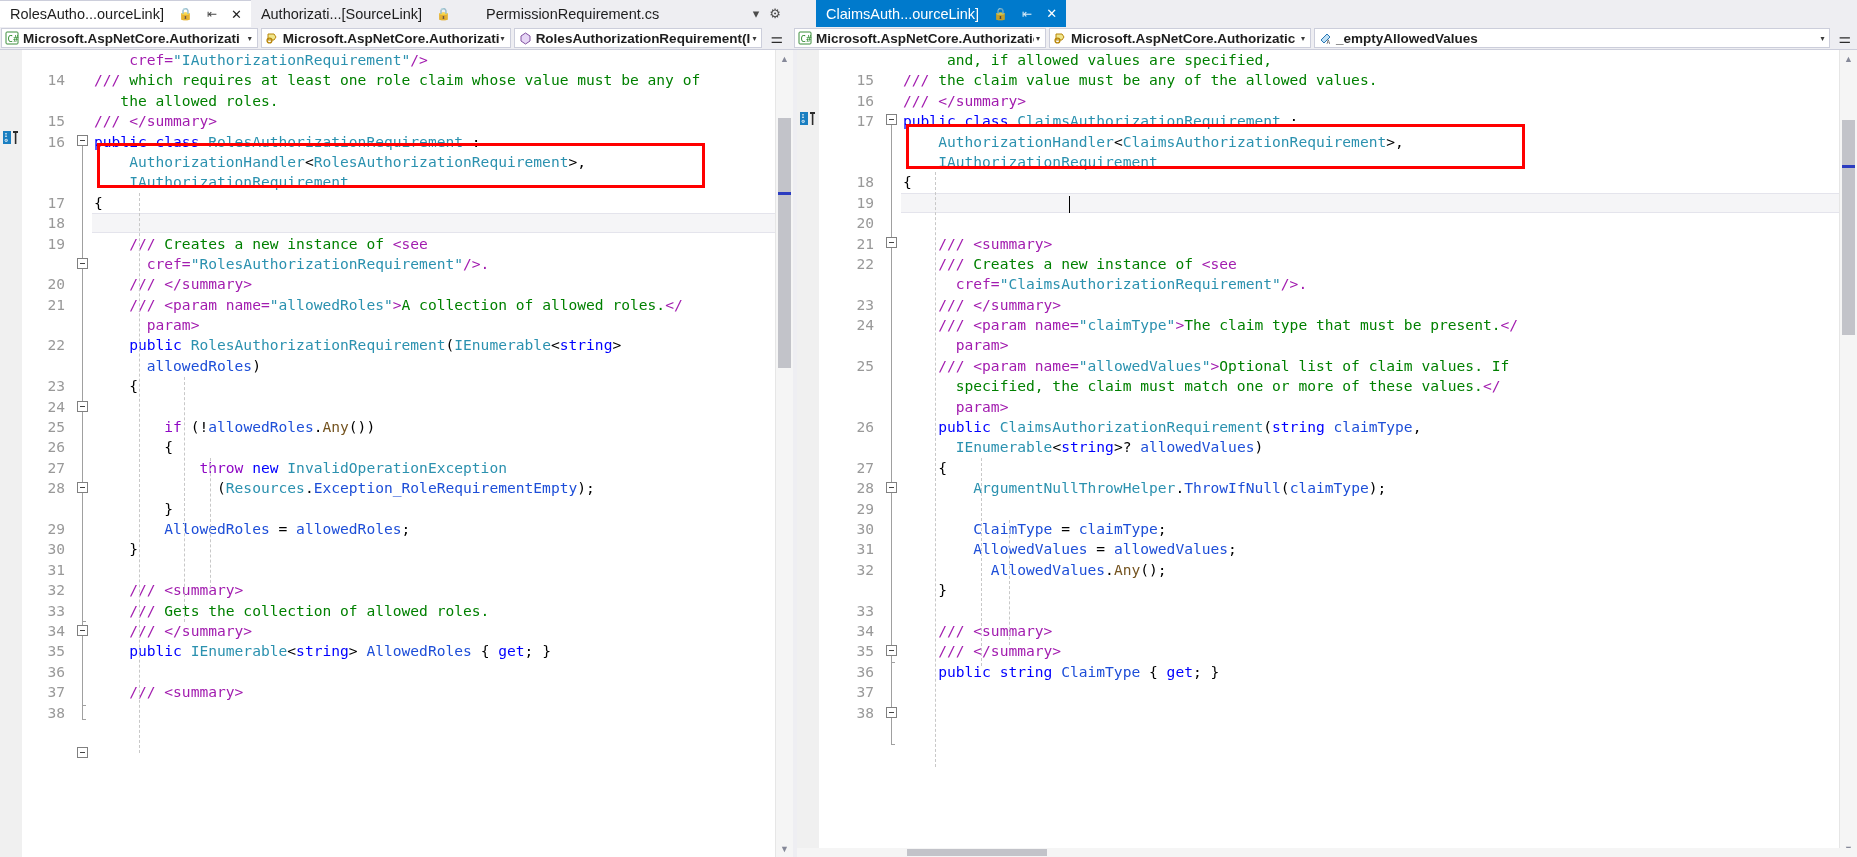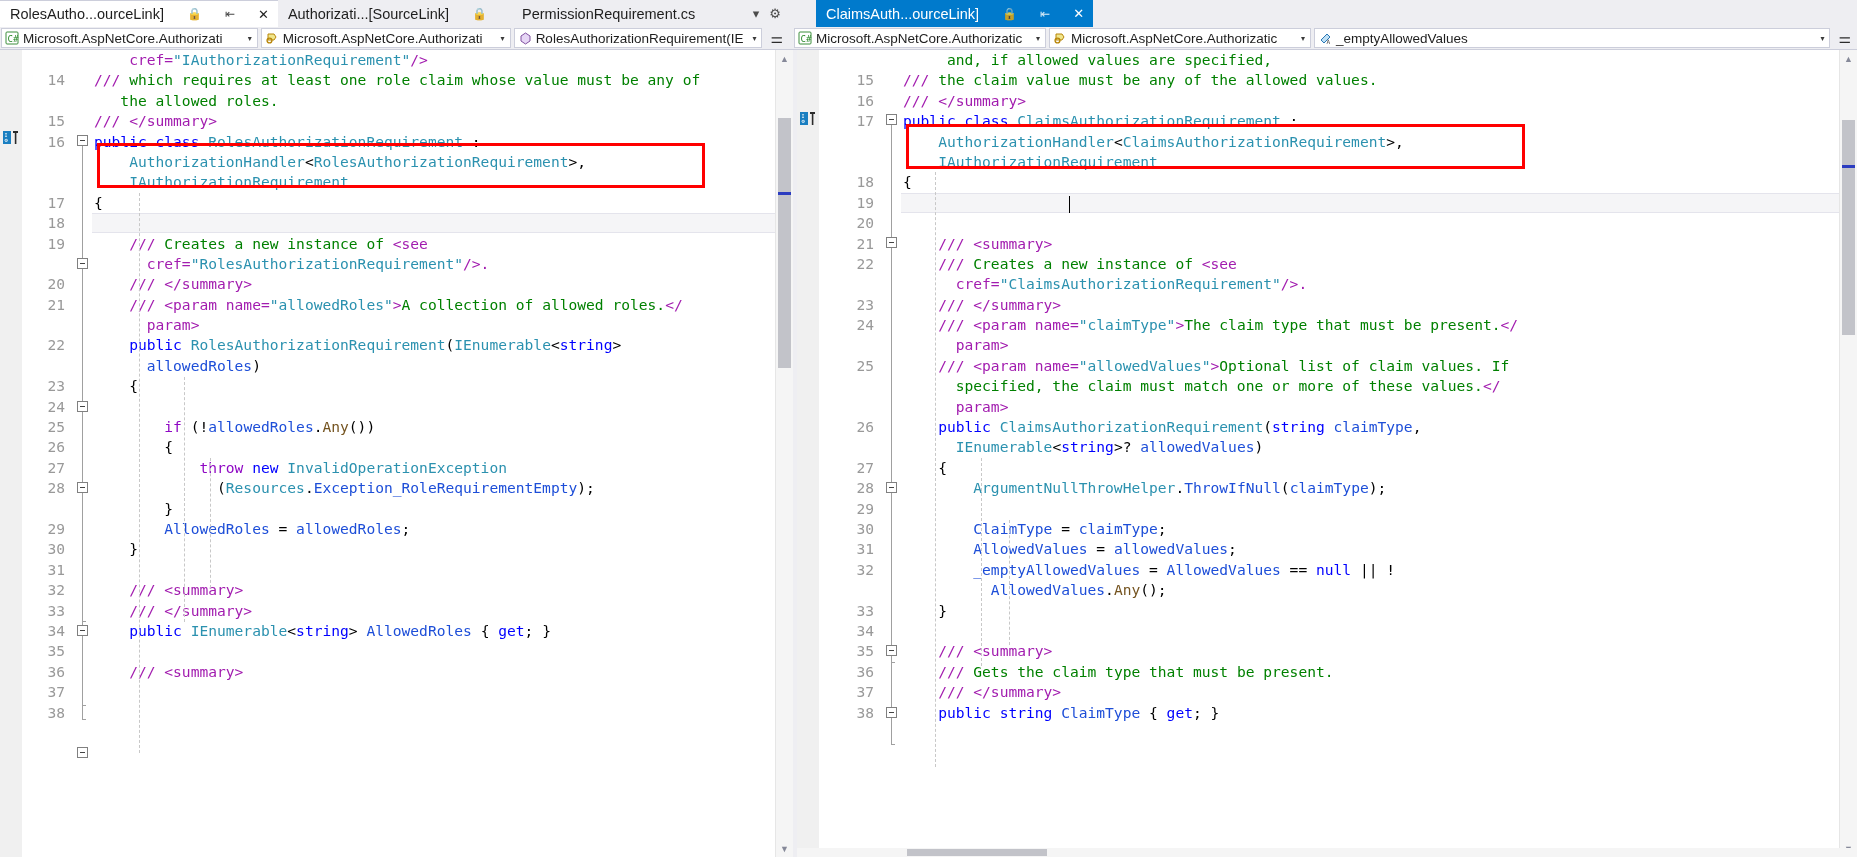--- a/index.html
+++ b/index.html
@@ -7,42 +7,42 @@
     width:1857px;height:857px;overflow:hidden;
     background:#ffffff;
     font-family:"Liberation Sans",sans-serif;
     font-size:13px;color:#1e1e1e;
   }
   .app{position:relative;width:1857px;height:857px;display:flex;flex-direction:column;}
 
   
   .tabstrip{height:27px;background:#eeeef2;display:flex;align-items:stretch;flex:0 0 auto;}
   .pane-tabs{display:flex;align-items:stretch;}
-  .tab{display:flex;align-items:center;gap:23px;padding:0 9px 0 10px;font-size:14.5px;
+  .tab{display:flex;align-items:center;gap:14px;padding:0 9px 0 10px;font-size:14.5px;
        font-family:"Liberation Sans",sans-serif;white-space:nowrap;cursor:default;}
   .tab.active-left{background:#ffffff;color:#1e1e1e;border-top:1px solid #cccedb;}
   .tab.inactive{background:#eeeef2;color:#1e1e1e;}
   .tab.active-right{background:#007acc;color:#ffffff;}
   .tab .glyph{font-size:12px;opacity:.85;}
   .tab .closex{font-size:13px;font-weight:400;}
   .tab.active-right .glyph,.tab.active-right .closex{color:#fff;}
   .tabstrip-right{margin-left:auto;display:flex;align-items:center;gap:10px;padding:0 8px;}
   .ts-icon{font-size:13px;color:#4c4c4c;cursor:default;}
 
   
   .group-split{width:4px;background:#eeeef2;}
 
   
   .navbar{height:22px;background:#eeeef2;display:flex;align-items:stretch;flex:0 0 auto;
           border-bottom:1px solid #cccedb;}
   .nav-group{display:flex;align-items:stretch;}
   .nav-combo{display:flex;align-items:center;background:#fff;border:1px solid #cccedb;
              margin:1px 2px 1px 1px;padding:0 2px 0 3px;font-size:13.5px;overflow:hidden;
              cursor:default;}
-  .nav-combo .label{flex:1 1 auto;overflow:hidden;white-space:nowrap;padding:8px 3px;}
+  .nav-combo .label{flex:1 1 auto;overflow:hidden;white-space:nowrap;padding:8px 3px;font-weight:bold;}
   .nav-combo .caret{font-size:8px;color:#3a3a3a;padding:0 3px 0 2px;}
   .ico{width:15px;height:14px;flex:0 0 auto;display:inline-block;position:relative;}
   .ico svg{display:block;}
   .nav-extra{display:flex;align-items:center;padding:0 6px;font-size:14px;color:#2b2b2b;}
 
   
   .editors{flex:1 1 auto;display:flex;min-height:0;}
   .pane{position:relative;display:flex;min-width:0;background:#ffffff;overflow:hidden;}
   .pane-left{width:793px;flex:0 0 793px;}
   .pane-gap{width:4px;flex:0 0 4px;background:#eeeef2;}
@@ -314,20 +314,21 @@
         <div class="line"> </div>
         <div class="line"><span class="ctrl">        if </span><span class="punc">(!</span><span class="id">allowedRoles</span><span class="punc">.</span><span class="meth">Any</span><span class="punc">())</span></div>
         <div class="line"><span class="punc">        {</span></div>
         <div class="line"><span class="ctrl">            throw </span><span class="kw">new </span><span class="type">InvalidOperationException</span></div>
         <div class="line"><span class="punc">              (</span><span class="type">Resources</span><span class="punc">.</span><span class="id">Exception_RoleRequirementEmpty</span><span class="punc">);</span></div>
         <div class="line"><span class="punc">        }</span></div>
         <div class="line"><span class="id">        AllowedRoles </span><span class="punc">= </span><span class="id">allowedRoles</span><span class="punc">;</span></div>
         <div class="line"><span class="punc">    }</span></div>
         <div class="line"> </div>
         <div class="line"><span class="cmtgray">    /// &lt;summary&gt;</span></div>
+        <div class="line"><span class="cmtgray">    /// </span><span class="cmt">Gets the collection of allowed roles.</span></div>
         <div class="line"><span class="cmtgray">    /// &lt;/summary&gt;</span></div>
         <div class="line"><span class="kw">    public </span><span class="type">IEnumerable</span><span class="punc">&lt;</span><span class="kw">string</span><span class="punc">&gt; </span><span class="id">AllowedRoles </span><span class="punc">{ </span><span class="kw">get</span><span class="punc">; }</span></div>
         <div class="line"> </div>
         <div class="line"><span class="cmtgray">    /// &lt;summary&gt;</span></div>
 
         <span class="wrapglyph" style="right:8px;top:21px;">↲</span>
         <span class="wrapglyph" style="right:8px;top:103px;">↲</span>
         <span class="wrapglyph" style="right:8px;top:123px;">↲</span>
         <span class="wrapglyph" style="right:8px;top:205px;">↲</span>
         <span class="wrapglyph" style="right:8px;top:246px;">↲</span>
@@ -432,26 +433,24 @@
         <div class="line"><span class="cmtgray">    /// &lt;param name=</span><span class="type">"allowedValues"</span><span class="cmtgray">&gt;</span><span class="cmt">Optional list of claim values. If</span></div>
         <div class="line"><span class="cmt">      specified, the claim must match one or more of these values.</span><span class="cmtgray">&lt;/</span></div>
         <div class="line"><span class="cmtgray">      param&gt;</span></div>
         <div class="line"><span class="kw">    public </span><span class="type">ClaimsAuthorizationRequirement</span><span class="punc">(</span><span class="kw">string </span><span class="id">claimType</span><span class="punc">,</span></div>
         <div class="line"><span class="type">      IEnumerable</span><span class="punc">&lt;</span><span class="kw">string</span><span class="punc">&gt;? </span><span class="id">allowedValues</span><span class="punc">)</span></div>
         <div class="line"><span class="punc">    {</span></div>
         <div class="line"><span class="type">        ArgumentNullThrowHelper</span><span class="punc">.</span><span class="id">ThrowIfNull</span><span class="punc">(</span><span class="id">claimType</span><span class="punc">);</span></div>
         <div class="line"> </div>
         <div class="line"><span class="id">        ClaimType </span><span class="punc">= </span><span class="id">claimType</span><span class="punc">;</span></div>
         <div class="line"><span class="id">        AllowedValues </span><span class="punc">= </span><span class="id">allowedValues</span><span class="punc">;</span></div>
-        <div class="line"><span class="id">        _emptyAllowedValues </span><span class="punc">= </span><span class="id">AllowedValues </span><span class="punc">== </span><span class="kw">null </span><span class="punc">|| !</span></div>
         <div class="line"><span class="id">          AllowedValues</span><span class="punc">.</span><span class="meth">Any</span><span class="punc">();</span></div>
         <div class="line"><span class="punc">    }</span></div>
         <div class="line"> </div>
         <div class="line"><span class="cmtgray">    /// &lt;summary&gt;</span></div>
-        <div class="line"><span class="cmtgray">    /// </span><span class="cmt">Gets the claim type that must be present.</span></div>
         <div class="line"><span class="cmtgray">    /// &lt;/summary&gt;</span></div>
         <div class="line"><span class="kw">    public string </span><span class="id">ClaimType </span><span class="punc">{ </span><span class="kw">get</span><span class="punc">; }</span></div>
 
         <span class="caret-bar" style="left:168px;top:146px;height:17px;"></span>
 
         <span class="wrapglyph" style="right:8px;top:62px;">↲</span>
         <span class="wrapglyph" style="right:8px;top:83px;">↲</span>
         <span class="wrapglyph" style="right:8px;top:205px;">↲</span>
         <span class="wrapglyph" style="right:8px;top:266px;">↲</span>
         <span class="wrapglyph" style="right:8px;top:307px;">↲</span>

